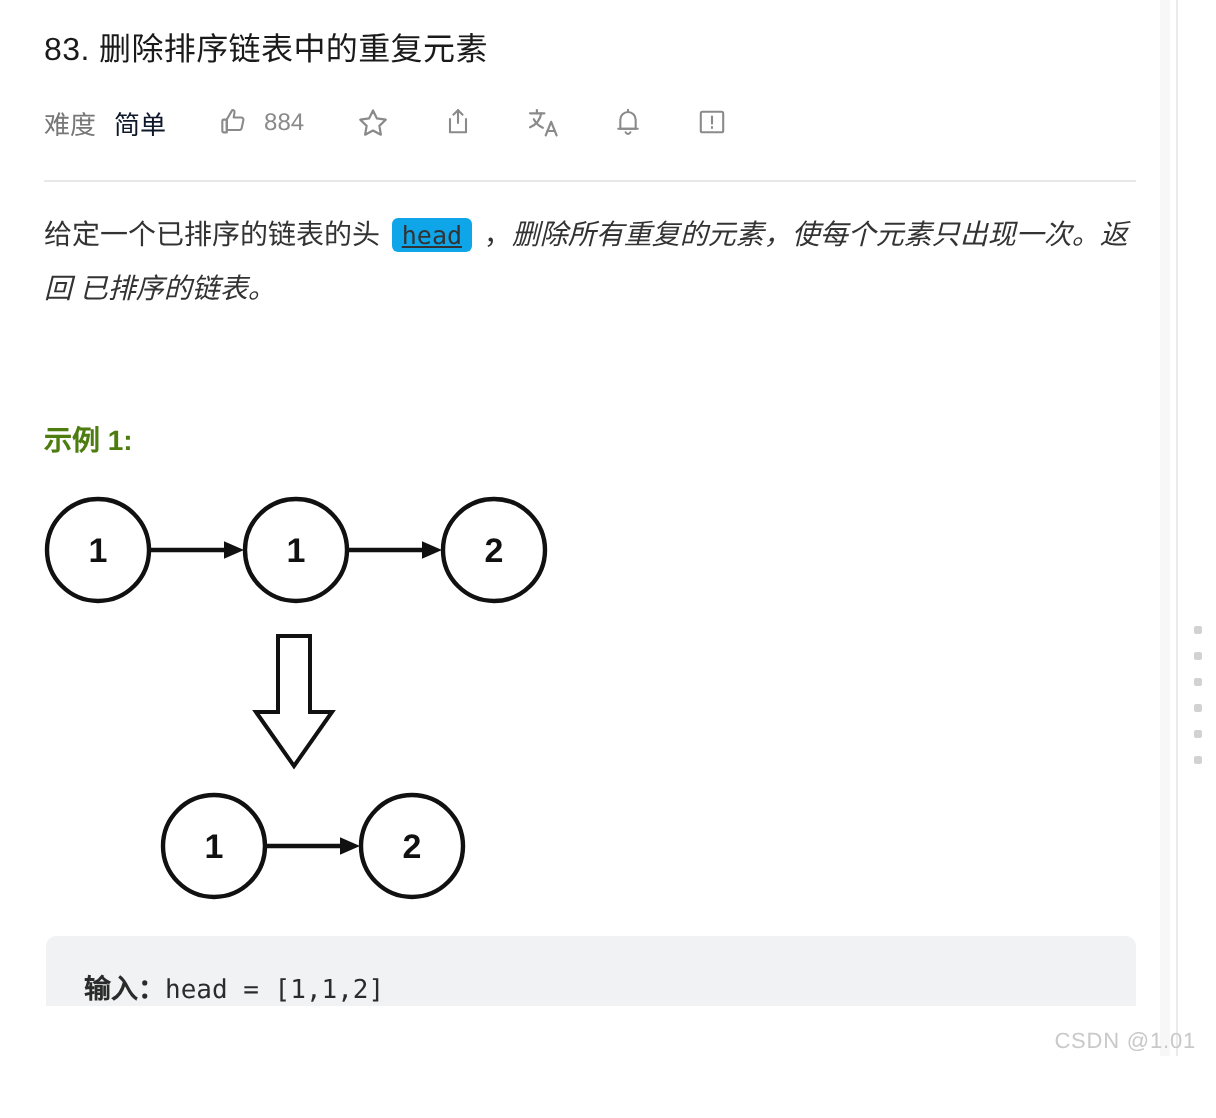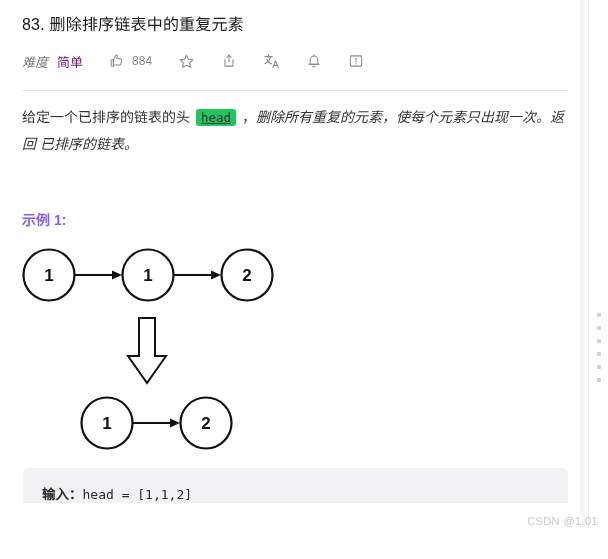--- a/index.html
+++ b/index.html
@@ -45,21 +45,20 @@
     top: 50px;
     height: 22px;
     display: flex;
     align-items: center;
     white-space: nowrap;
   }
   .meta-label {
     font-size: 13px;
     color: #777777;
     margin-right: 9px;
-    font-style: italic;
   }
   .meta-difficulty {
     font-size: 13px;
     color: #5cb85c;
     margin-right: 26px;
   }
   .meta-icon-btn {
     display: flex;
     align-items: center;
     margin-right: 26px;
@@ -91,34 +90,34 @@
     font-size: 14px;
     line-height: 26px;
     color: #333333;
   }
   .description .em {
     font-style: italic;
   }
   .inline-code {
     font-family: "DejaVu Sans Mono", "Liberation Mono", monospace;
     font-size: 12.5px;
-    background: #22c55e;
+    background: #0ea5e9;
     color: #333333;
     border-radius: 3px;
     padding: 1px 5px;
     margin: 0 2px;
     text-decoration: underline;
   }
 
   
   .example-heading {
     position: absolute;
     font-size: 14px;
     font-weight: bold;
-    color: #8b5cf6;
+    color: #4d7c0f;
   }
   #example-1-heading { left: 22px; top: 209px; }
   #example-2-heading { left: 22px; top: 516px; }
 
   
   .figure { position: absolute; }
   #figure-before { left: 14px; top: 238px; width: 290px; height: 76px; }
   #figure-after  { left: 72px; top: 386px; width: 180px; height: 76px; }
   #figure-transform { left: 118px; top: 314px; width: 58px; height: 74px; }
   .figure svg { display: block; }
@@ -199,21 +198,21 @@
 <body>
 
 <div class="page">
 
   <div class="problem-title">83. 删除排序链表中的重复元素</div>
 
   <div class="meta-row">
 
     <span class="meta-label">难度</span>
 
-    <span class="meta-difficulty" style="color: #701a75;">简单</span>
+    <span class="meta-difficulty" style="color: #0f172a;">简单</span>
 
     <span class="meta-icon-btn">
       <span>
         <svg width="16" height="16" viewBox="0 0 20 20" fill="none" stroke="#8a8a8a" stroke-width="1.3" stroke-linejoin="round">
           <path d="M5.5 8.5h-2a.8.8 0 0 0-.8.8v6.4c0 .44.36.8.8.8h2z"></path>
           <path d="M5.5 8.5l3.2-5.6c.2-.36.6-.5.96-.32.5.24.78.8.66 1.36L9.8 7.2h4.7c.9 0 1.56.84 1.36 1.72l-1.1 5c-.14.64-.7 1.08-1.36 1.08H5.5z"></path>
         </svg>
       </span>
       <span class="vote-count">884</span>
     </span>

